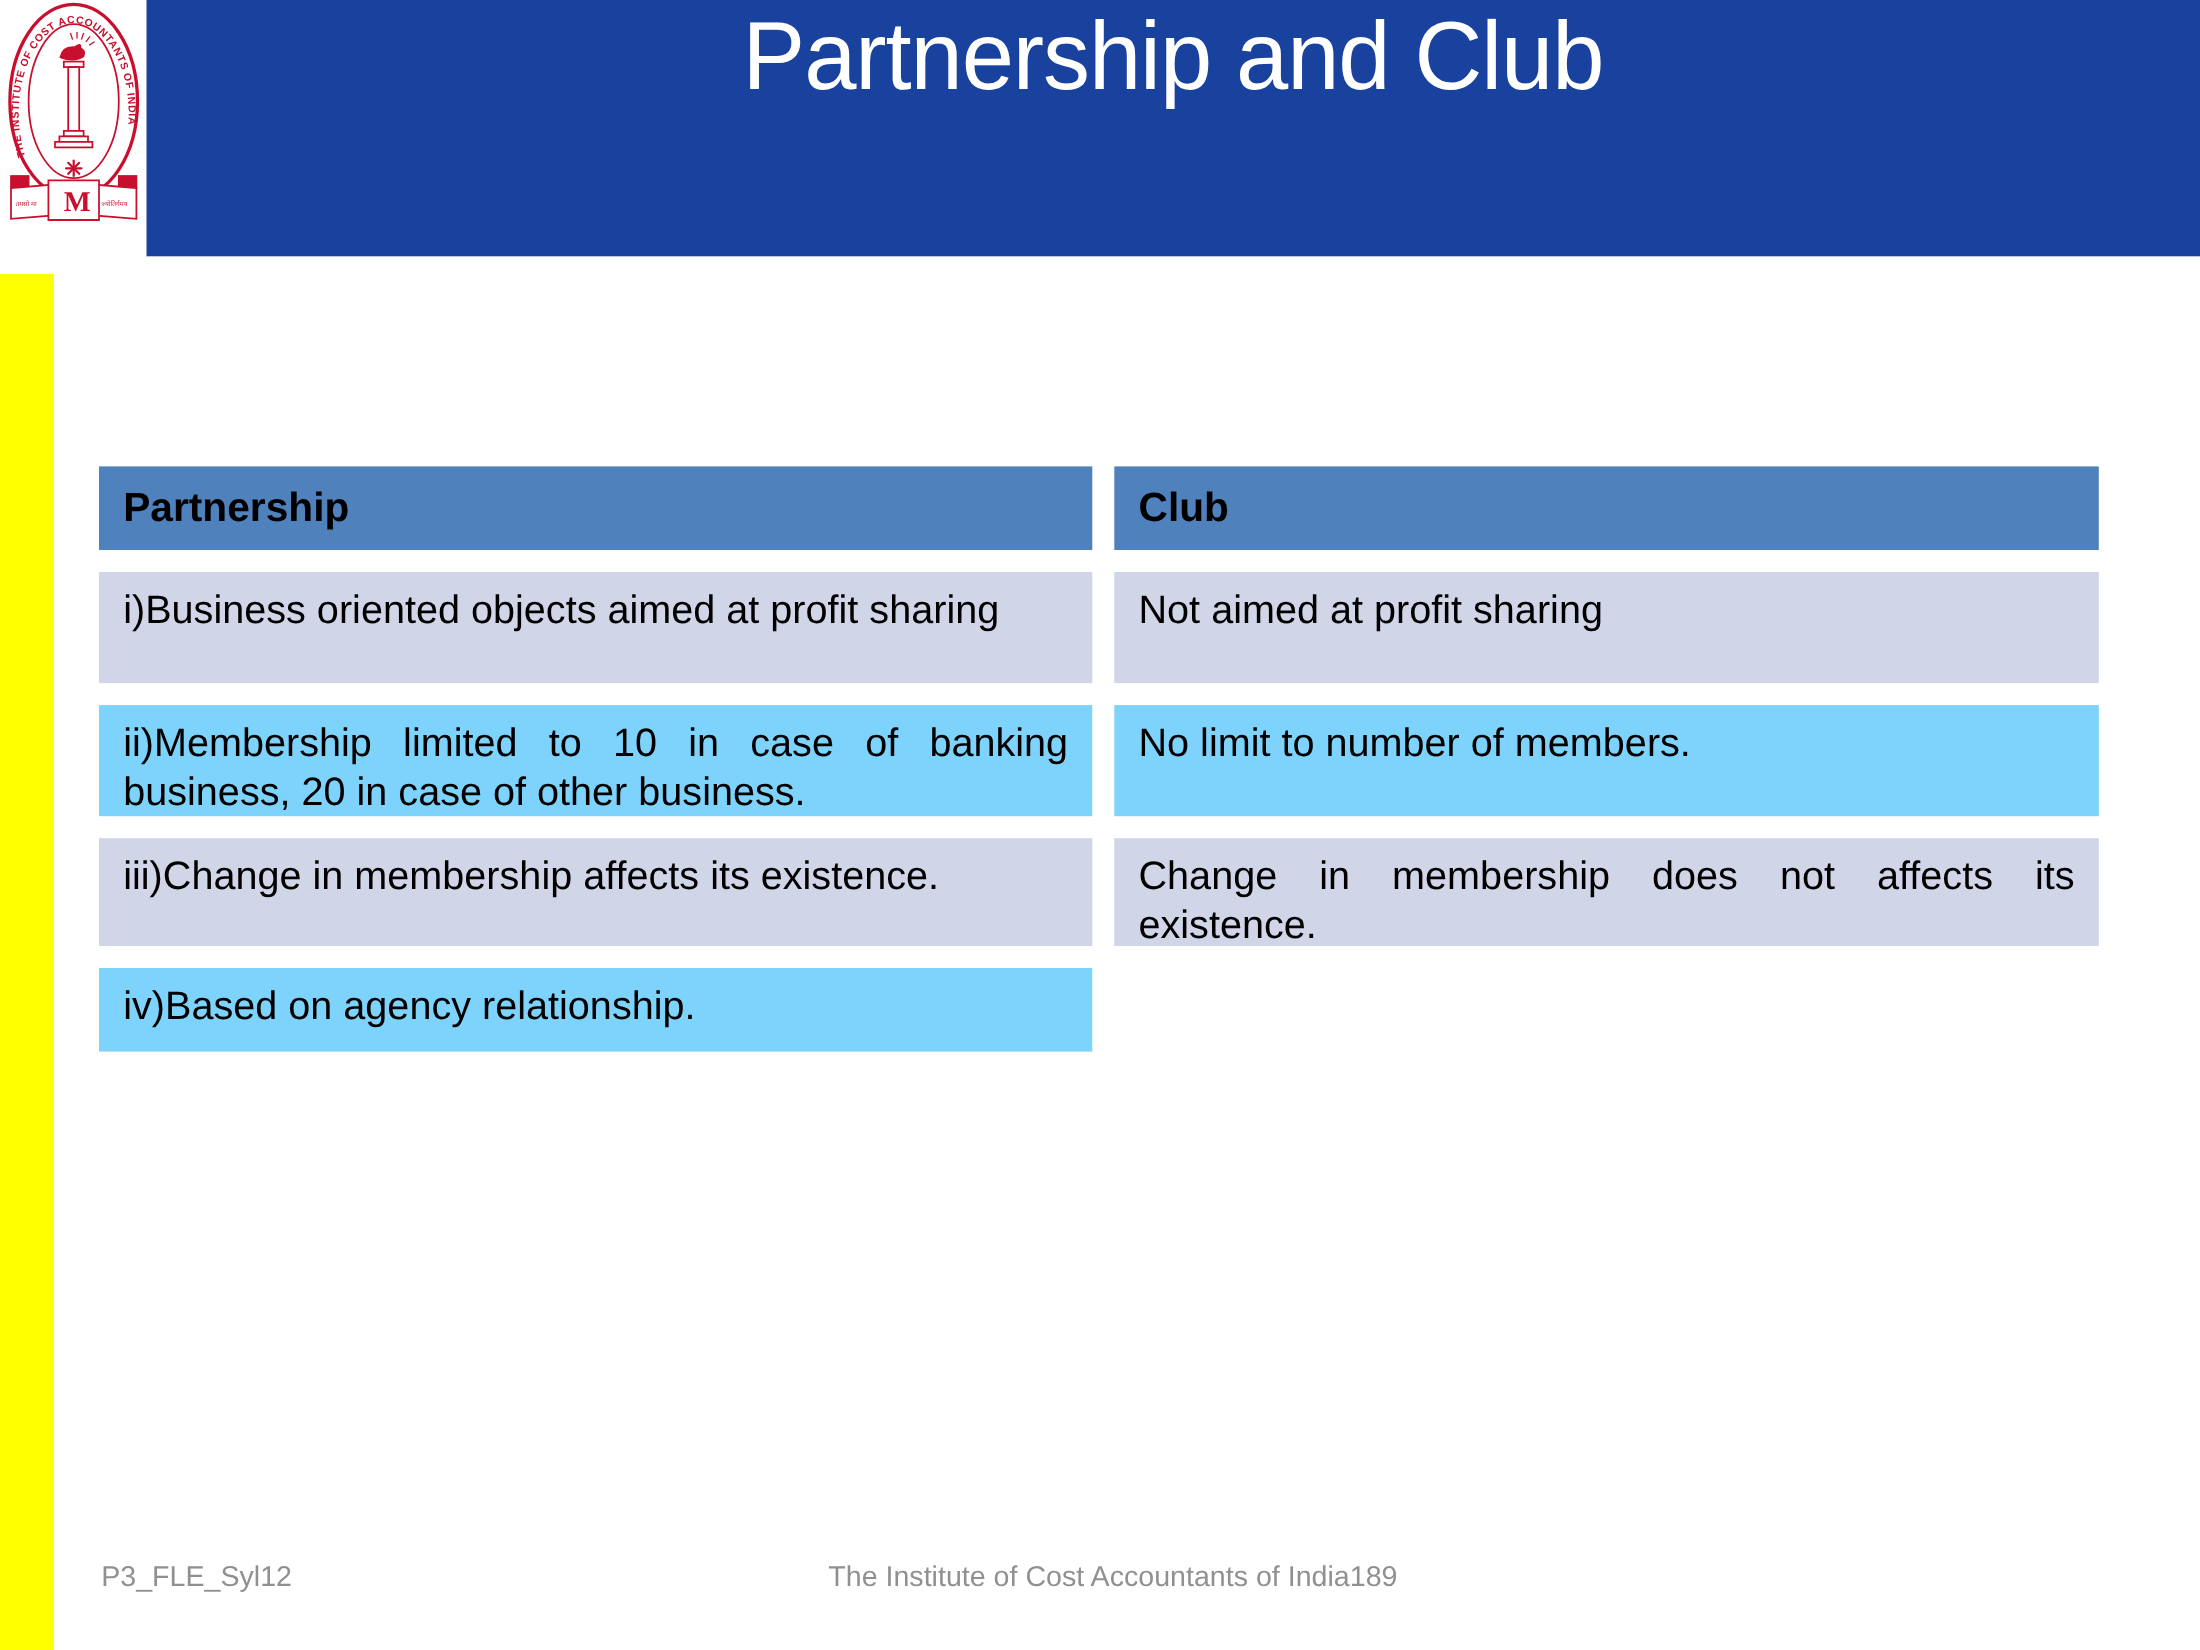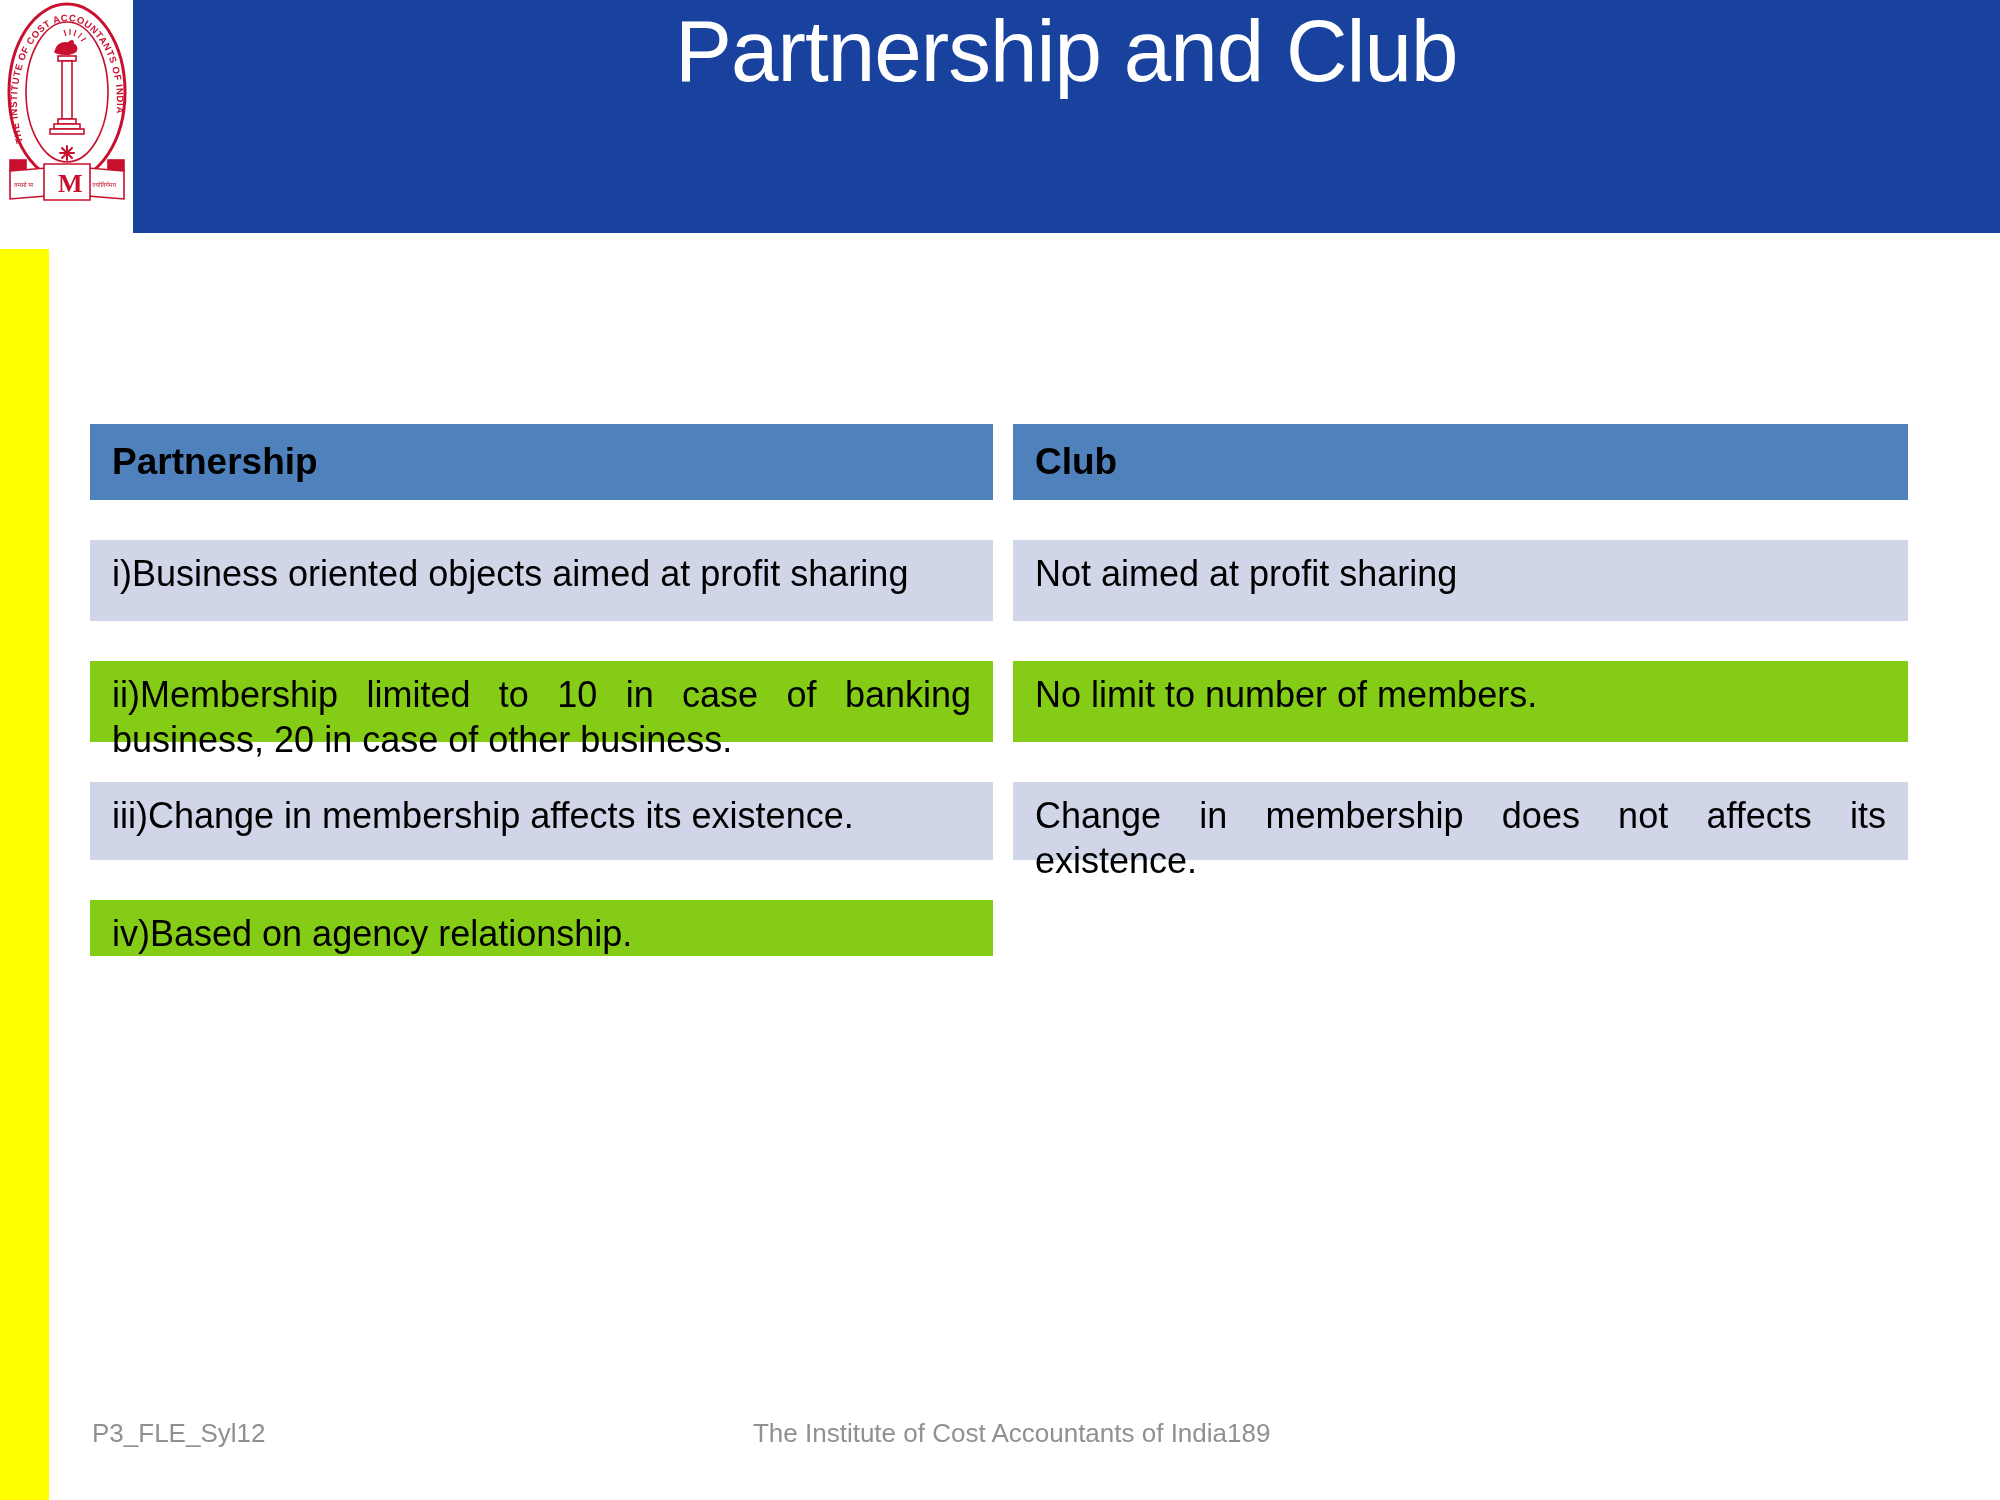--- a/index.html
+++ b/index.html
@@ -37,24 +37,24 @@
     column-gap:10px;row-gap:7px;
     grid-template-rows:76px 101px 101px 98px 76px;
     gap:20px;
   }
   .th-cell{
     background:#4F81BD;color:#000;font-weight:bold;font-size:37px;
     display:flex;align-items:center;padding:0 22px;
   }
   .td-cell{
     color:#000;font-size:36px;line-height:45px;
-    padding:11px 22px 0 22px;text-align:justify;margin-top:20px;
+    padding:11px 22px 0 22px;text-align:justify;
   }
   .row-odd{background:#D0D5E7;}
-  .row-even{background:#84cc16;}
+  .row-even{background:#7dd3fc;}
 
   
   .footer{
     position:absolute;left:92px;top:1418px;width:1796px;
     display:flex;align-items:baseline;color:#909090;font-size:26px;
   }
   .footer .f-left{flex:1;text-align:left;}
   .footer .f-center{flex:0 0 auto;text-align:center;}
   .footer .f-right{flex:1;text-align:left;}
 

